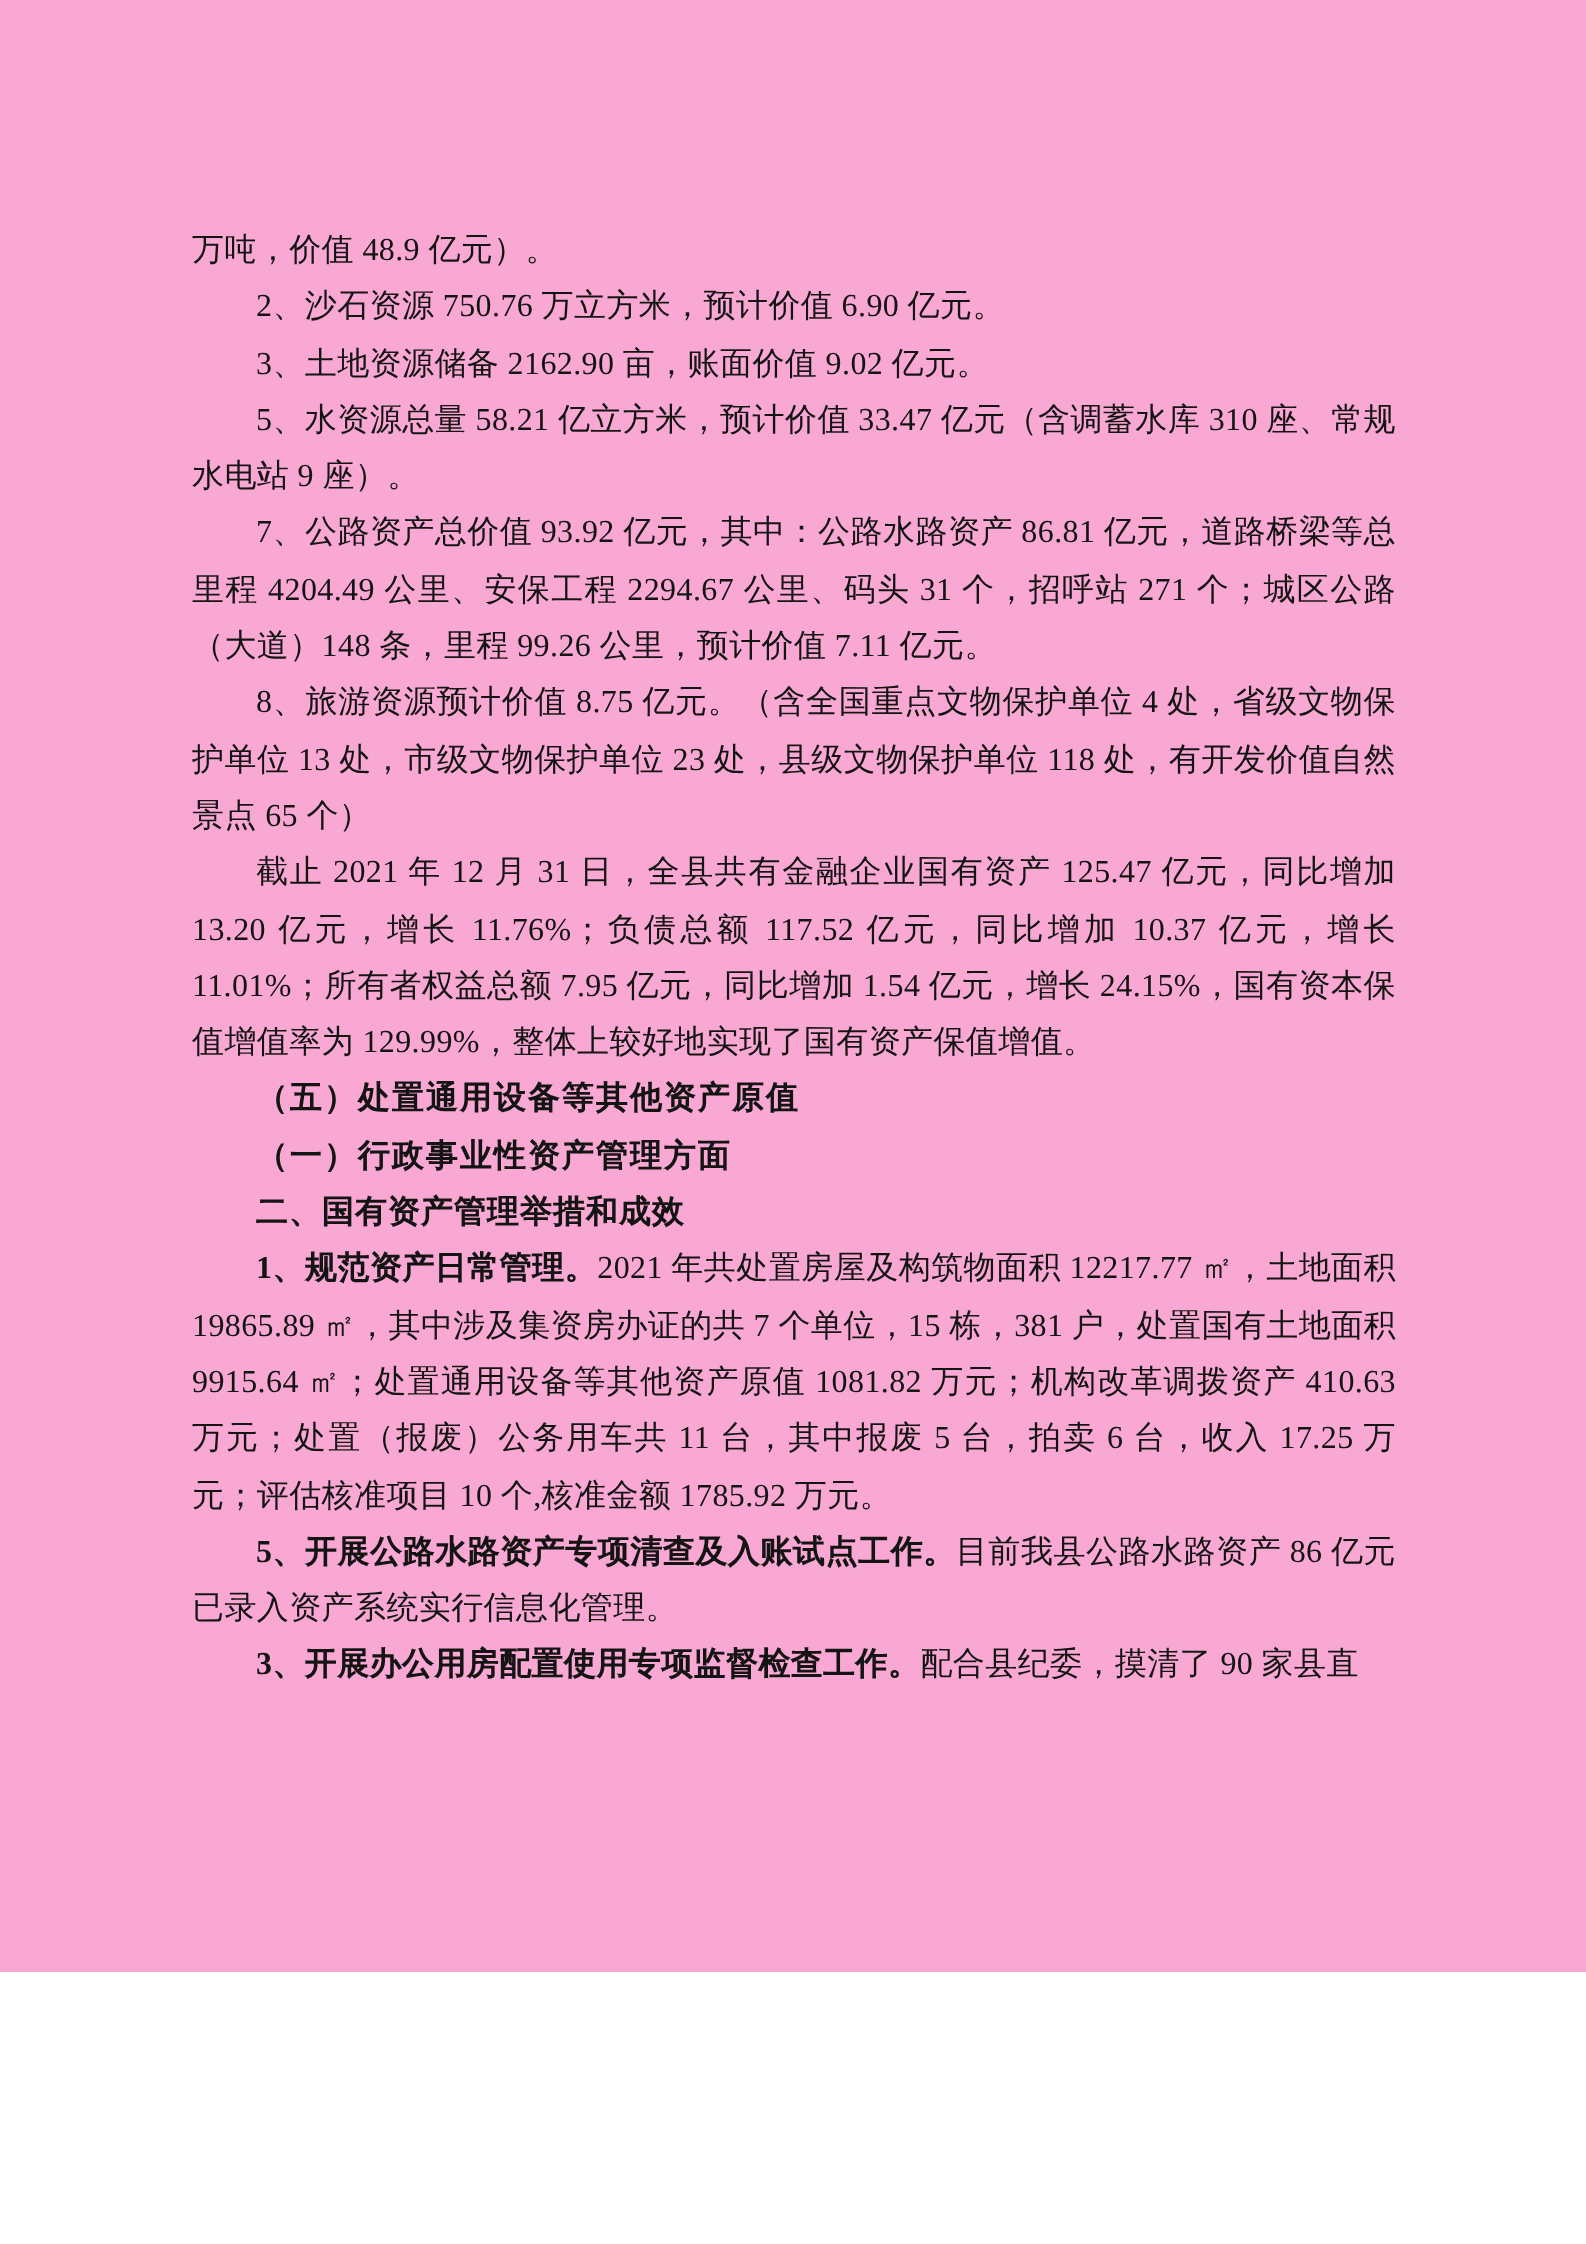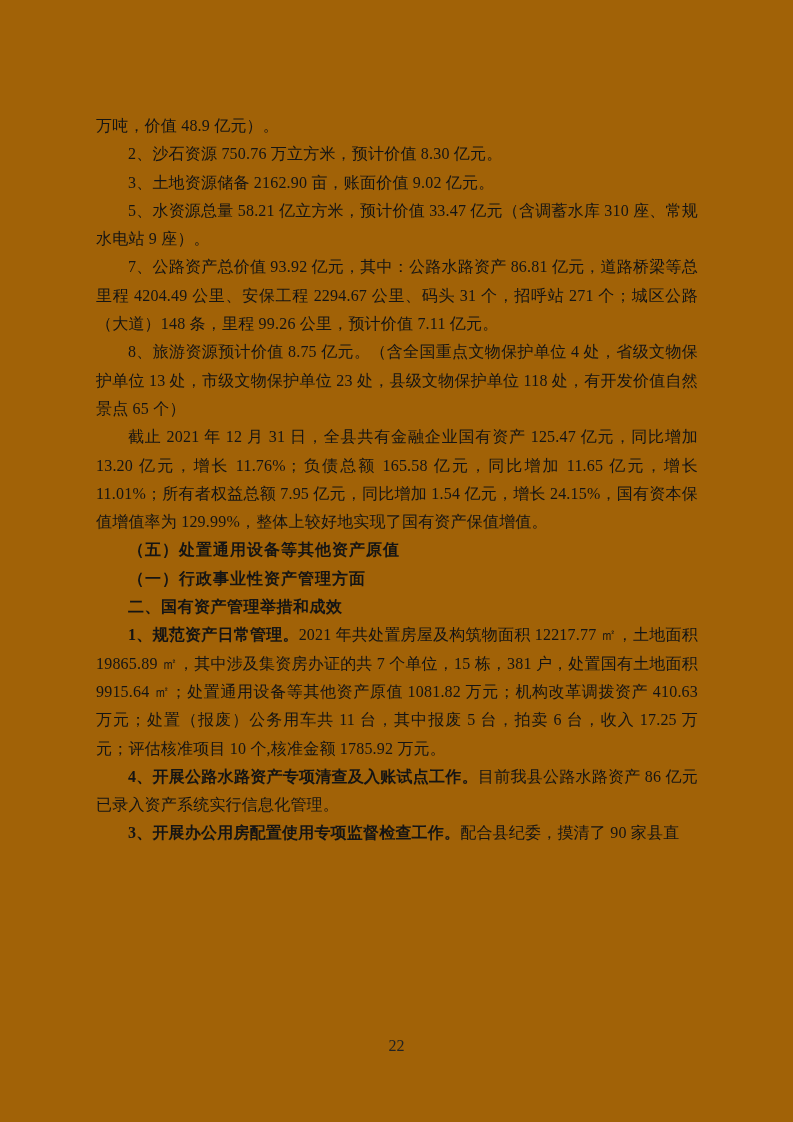--- a/index.html
+++ b/index.html
@@ -3,22 +3,22 @@
 <meta charset="utf-8">
 <style>
   html, body {
     margin: 0;
     padding: 0;
     background: #ffffff;
   }
   .page {
     position: relative;
     width: 793px;
-    height: 1122px;
-    background: #a16207;
+    height: 986px;
+    background: #f9a8d4;
     overflow: hidden;
     font-family: "Liberation Serif", "DejaVu Serif", serif;
     color: #141414;
   }
   .doc-body {
     position: absolute;
     left: 96px;
     top: 112px;
     width: 602px;
     font-size: 16px;
@@ -56,29 +56,29 @@
     line-height: 20px;
     color: #222222;
   }
 </style>
 </head>
 <body>
 
 <div class="page">
   <div class="doc-body">
       <p class="para continuation"><span class="seg">万吨，价值 48.9 亿元）。</span></p>
-      <p class="para body"><span class="seg">2、沙石资源 750.76 万立方米，预计价值 8.30 亿元。</span></p>
+      <p class="para body"><span class="seg">2、沙石资源 750.76 万立方米，预计价值 6.90 亿元。</span></p>
       <p class="para body"><span class="seg">3、土地资源储备 2162.90 亩，账面价值 9.02 亿元。</span></p>
       <p class="para body"><span class="seg">5、水资源总量 58.21 亿立方米，预计价值 33.47 亿元（含调蓄水库 310 座、常规水电站 9 座）。</span></p>
       <p class="para body"><span class="seg">7、公路资产总价值 93.92 亿元，其中：公路水路资产 86.81 亿元，道路桥梁等总里程 4204.49 公里、安保工程 2294.67 公里、码头 31 个，招呼站 271 个；城区公路（大道）148 条，里程 99.26 公里，预计价值 7.11 亿元。</span></p>
       <p class="para body"><span class="seg">8、旅游资源预计价值 8.75 亿元。（含全国重点文物保护单位 4 处，省级文物保护单位 13 处，市级文物保护单位 23 处，县级文物保护单位 118 处，有开发价值自然景点 65 个）</span></p>
-      <p class="para body"><span class="seg">截止 2021 年 12 月 31 日，全县共有金融企业国有资产 125.47 亿元，同比增加 13.20 亿元，增长 11.76%；负债总额 165.58 亿元，同比增加 11.65 亿元，增长 11.01%；所有者权益总额 7.95 亿元，同比增加 1.54 亿元，增长 24.15%，国有资本保值增值率为 129.99%，整体上较好地实现了国有资产保值增值。</span></p>
+      <p class="para body"><span class="seg">截止 2021 年 12 月 31 日，全县共有金融企业国有资产 125.47 亿元，同比增加 13.20 亿元，增长 11.76%；负债总额 117.52 亿元，同比增加 10.37 亿元，增长 11.01%；所有者权益总额 7.95 亿元，同比增加 1.54 亿元，增长 24.15%，国有资本保值增值率为 129.99%，整体上较好地实现了国有资产保值增值。</span></p>
       <p class="para subheading"><span class="seg bold">（五）处置通用设备等其他资产原值</span></p>
       <p class="para subheading"><span class="seg bold">（一）行政事业性资产管理方面</span></p>
       <p class="para heading-sans"><span class="seg bold">二、国有资产管理举措和成效</span></p>
       <p class="para body"><span class="seg bold">1、规范资产日常管理。</span><span class="seg">2021 年共处置房屋及构筑物面积 12217.77 ㎡，土地面积 19865.89 ㎡，其中涉及集资房办证的共 7 个单位，15 栋，381 户，处置国有土地面积 9915.64 ㎡；处置通用设备等其他资产原值 1081.82 万元；机构改革调拨资产 410.63 万元；处置（报废）公务用车共 11 台，其中报废 5 台，拍卖 6 台，收入 17.25 万元；评估核准项目 10 个,核准金额 1785.92 万元。</span></p>
-      <p class="para body"><span class="seg bold">4、开展公路水路资产专项清查及入账试点工作。</span><span class="seg">目前我县公路水路资产 86 亿元已录入资产系统实行信息化管理。</span></p>
+      <p class="para body"><span class="seg bold">5、开展公路水路资产专项清查及入账试点工作。</span><span class="seg">目前我县公路水路资产 86 亿元已录入资产系统实行信息化管理。</span></p>
       <p class="para body"><span class="seg bold">3、开展办公用房配置使用专项监督检查工作。</span><span class="seg">配合县纪委，摸清了 90 家县直</span></p>
     </div>
   <div class="footer">
     <span>22</span>
   </div>
 </div>
 
 </body></html>

